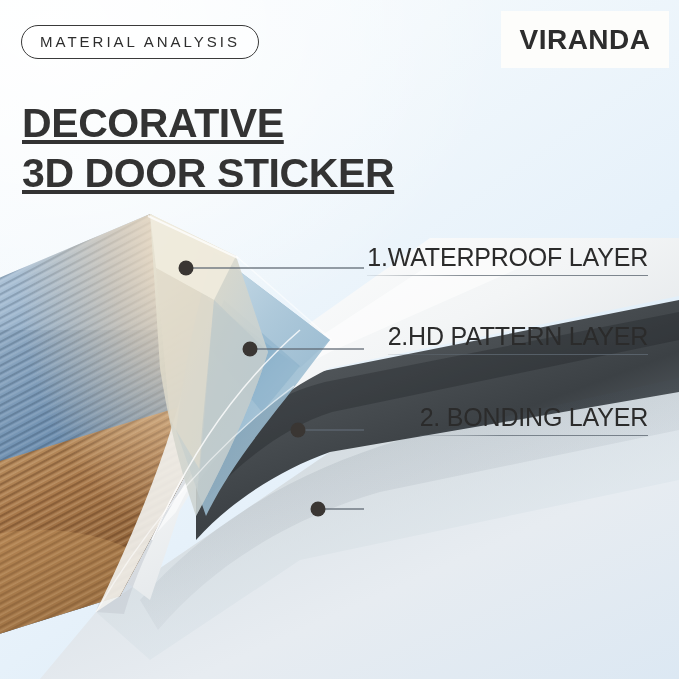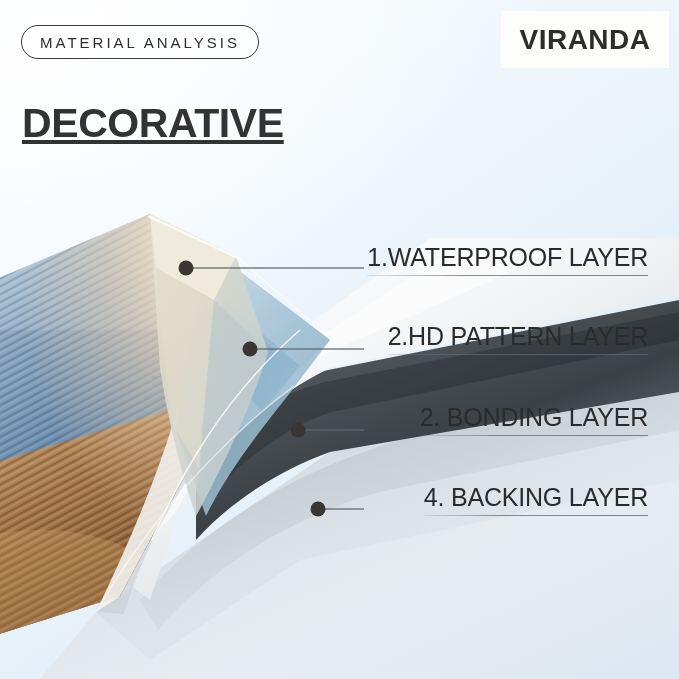--- a/index.html
+++ b/index.html
@@ -23,23 +23,23 @@
       radial-gradient(120% 90% at 8% 4%, rgba(255,255,255,0.95) 0%, rgba(255,255,255,0) 55%),
       radial-gradient(95% 85% at 100% 100%, rgba(205,229,246,0.85) 0%, rgba(205,229,246,0) 60%);
     pointer-events: none;
   }
   
   .badge {
     position: absolute;
     left: 21px;
     top: 25px;
     height: 34px;
-    padding: 14px 18px;
+    padding: 8px 18px;
     display: flex;
-    align-items: center;
+    align-items: flex-end;
     border: 1.4px solid #3a3a3a;
     border-radius: 19px;
     background: rgba(255,255,255,0.55);
     box-sizing: border-box;
   }
   .badge-text {
     font-size: 15px;
     letter-spacing: 3.0px;
     color: #2e2e2e;
     white-space: nowrap;
@@ -281,34 +281,34 @@
   <div class="badge">
     <span class="badge-text">MATERIAL ANALYSIS</span>
   </div>
 
   <div class="logo-box">
     <span class="logo-text">VIRANDA</span>
   </div>
 
   <h1 class="title">
     <span>DECORATIVE</span>
+    <span class="l2">3D DOOR STICKER</span>
   </h1>
 
   <div class="callouts">
     <div class="callout" id="callout-1">
       <span class="ctext">1.WATERPROOF LAYER</span>
       <span class="crule"></span>
     </div>
     <div class="callout" id="callout-2">
       <span class="ctext">2.HD PATTERN LAYER</span>
       <span class="crule"></span>
     </div>
     <div class="callout" id="callout-3">
       <span class="ctext">2. BONDING LAYER</span>
       <span class="crule"></span>
     </div>
     <div class="callout" id="callout-4">
-      <span class="ctext">4. BACKING LAYER</span>
       <span class="crule"></span>
     </div>
   </div>
 
 </div>
 
 </body></html>

